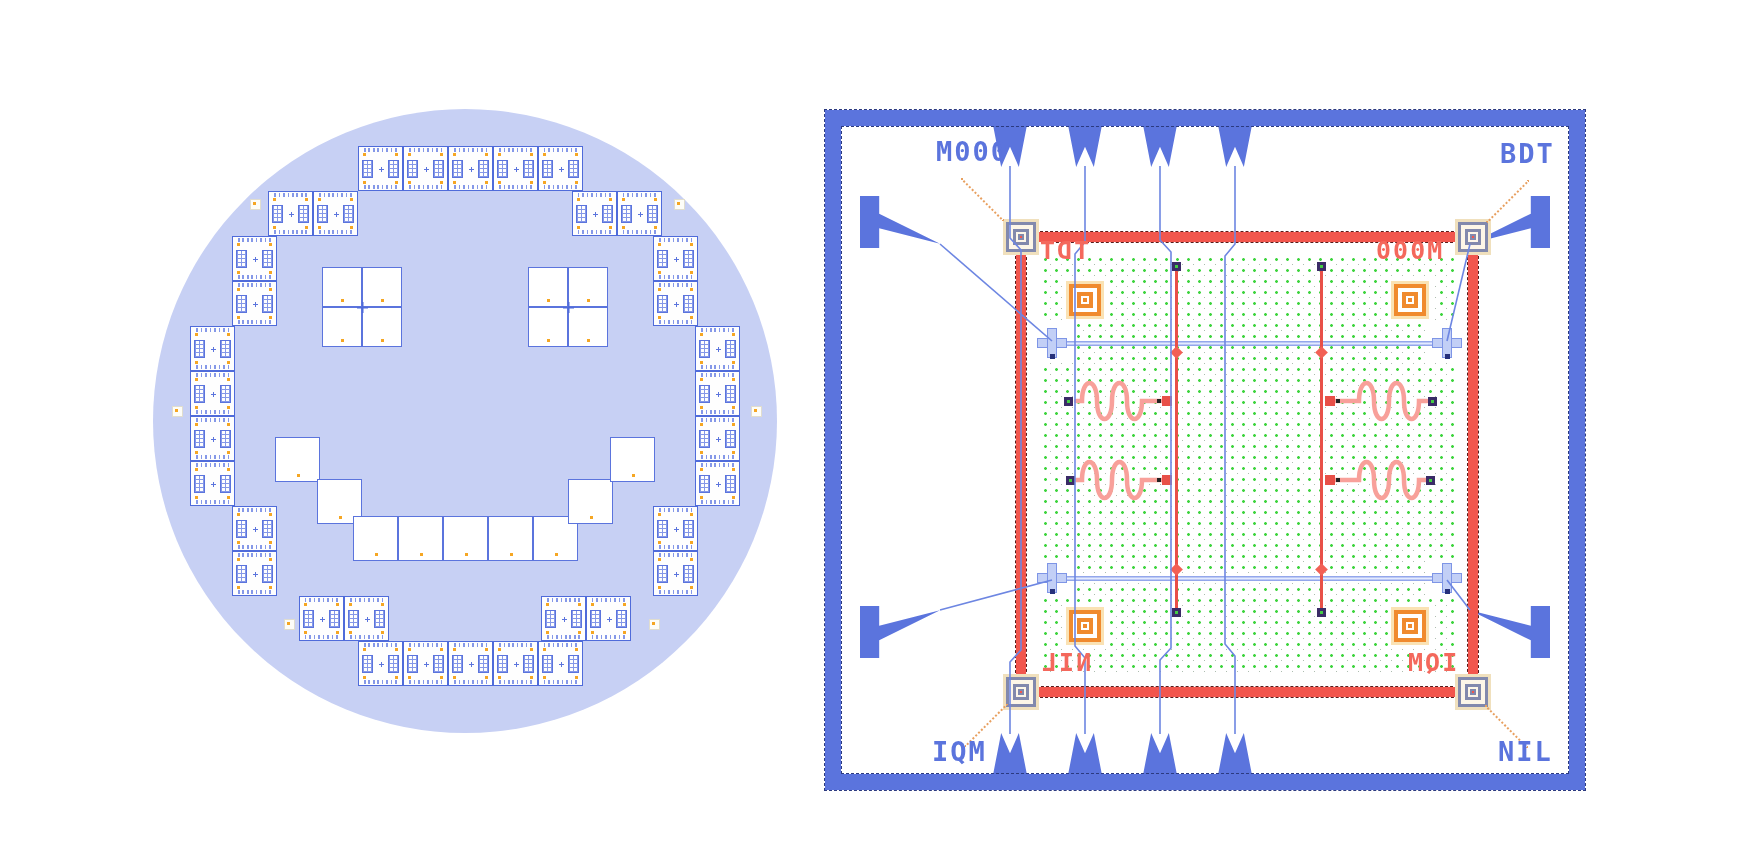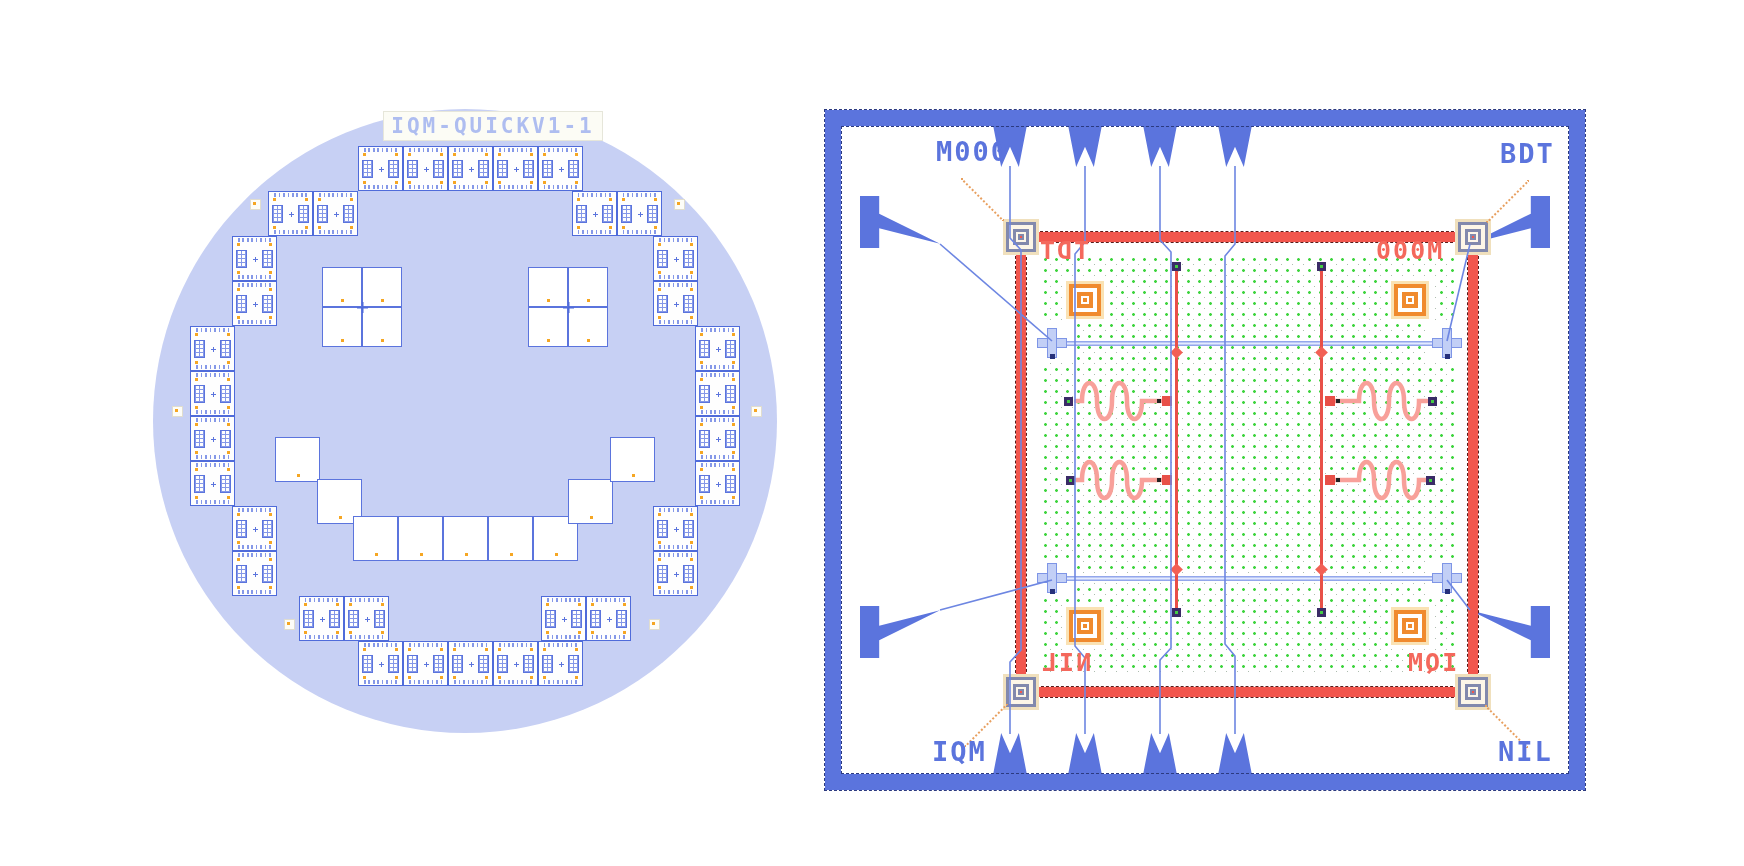--- a/index.html
+++ b/index.html
@@ -92,23 +92,20 @@
   .meander path{stroke:#f8a09a;stroke-width:4.5;fill:none;stroke-linecap:round;}
   #route-svg{left:0;top:0;z-index:6;pointer-events:none;}
 </style>
 </head>
 <body>
 
 <div id="stage">
 
   <div id="wafer-panel" class="abs" style="left:0;top:0;width:820px;height:866px;">
     <div id="wafer-disc" class="abs"></div>
-    <div id="wafer-label-box" class="abs">
-      <span>IQM-QUICKV1-1</span>
-    </div>
     <div id="wafer-dies">
         <div class="die" style="left: 358px; top: 146px; height: 45px; width: 45px;">
     <span class="tk tkT"></span>
           <span class="tk tkB"></span>
     <span class="win winL"></span>
           <span class="win winR"></span>
     <span class="od od1"></span>
           <span class="od od2"></span>
     <span class="od od3"></span>
           <span class="od od4"></span>

